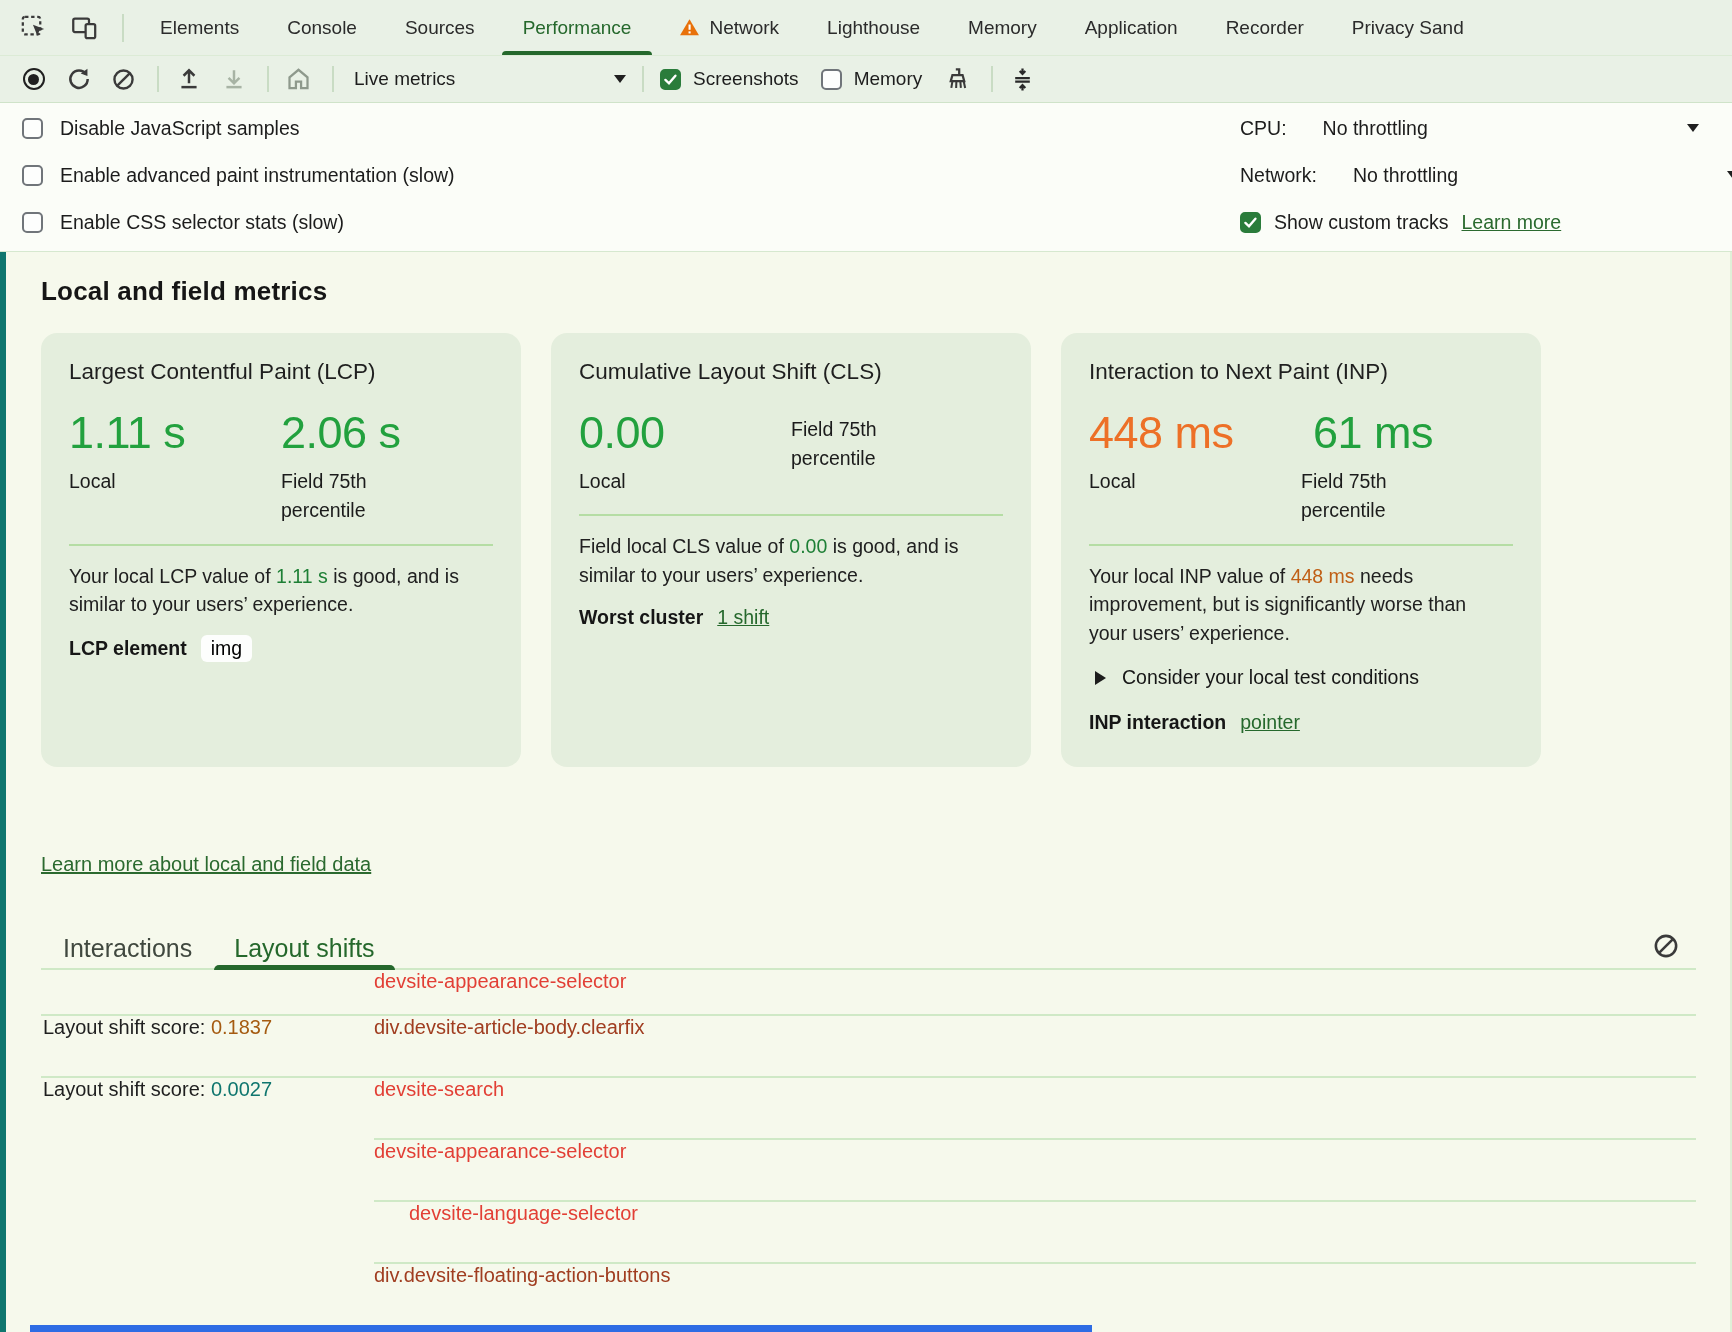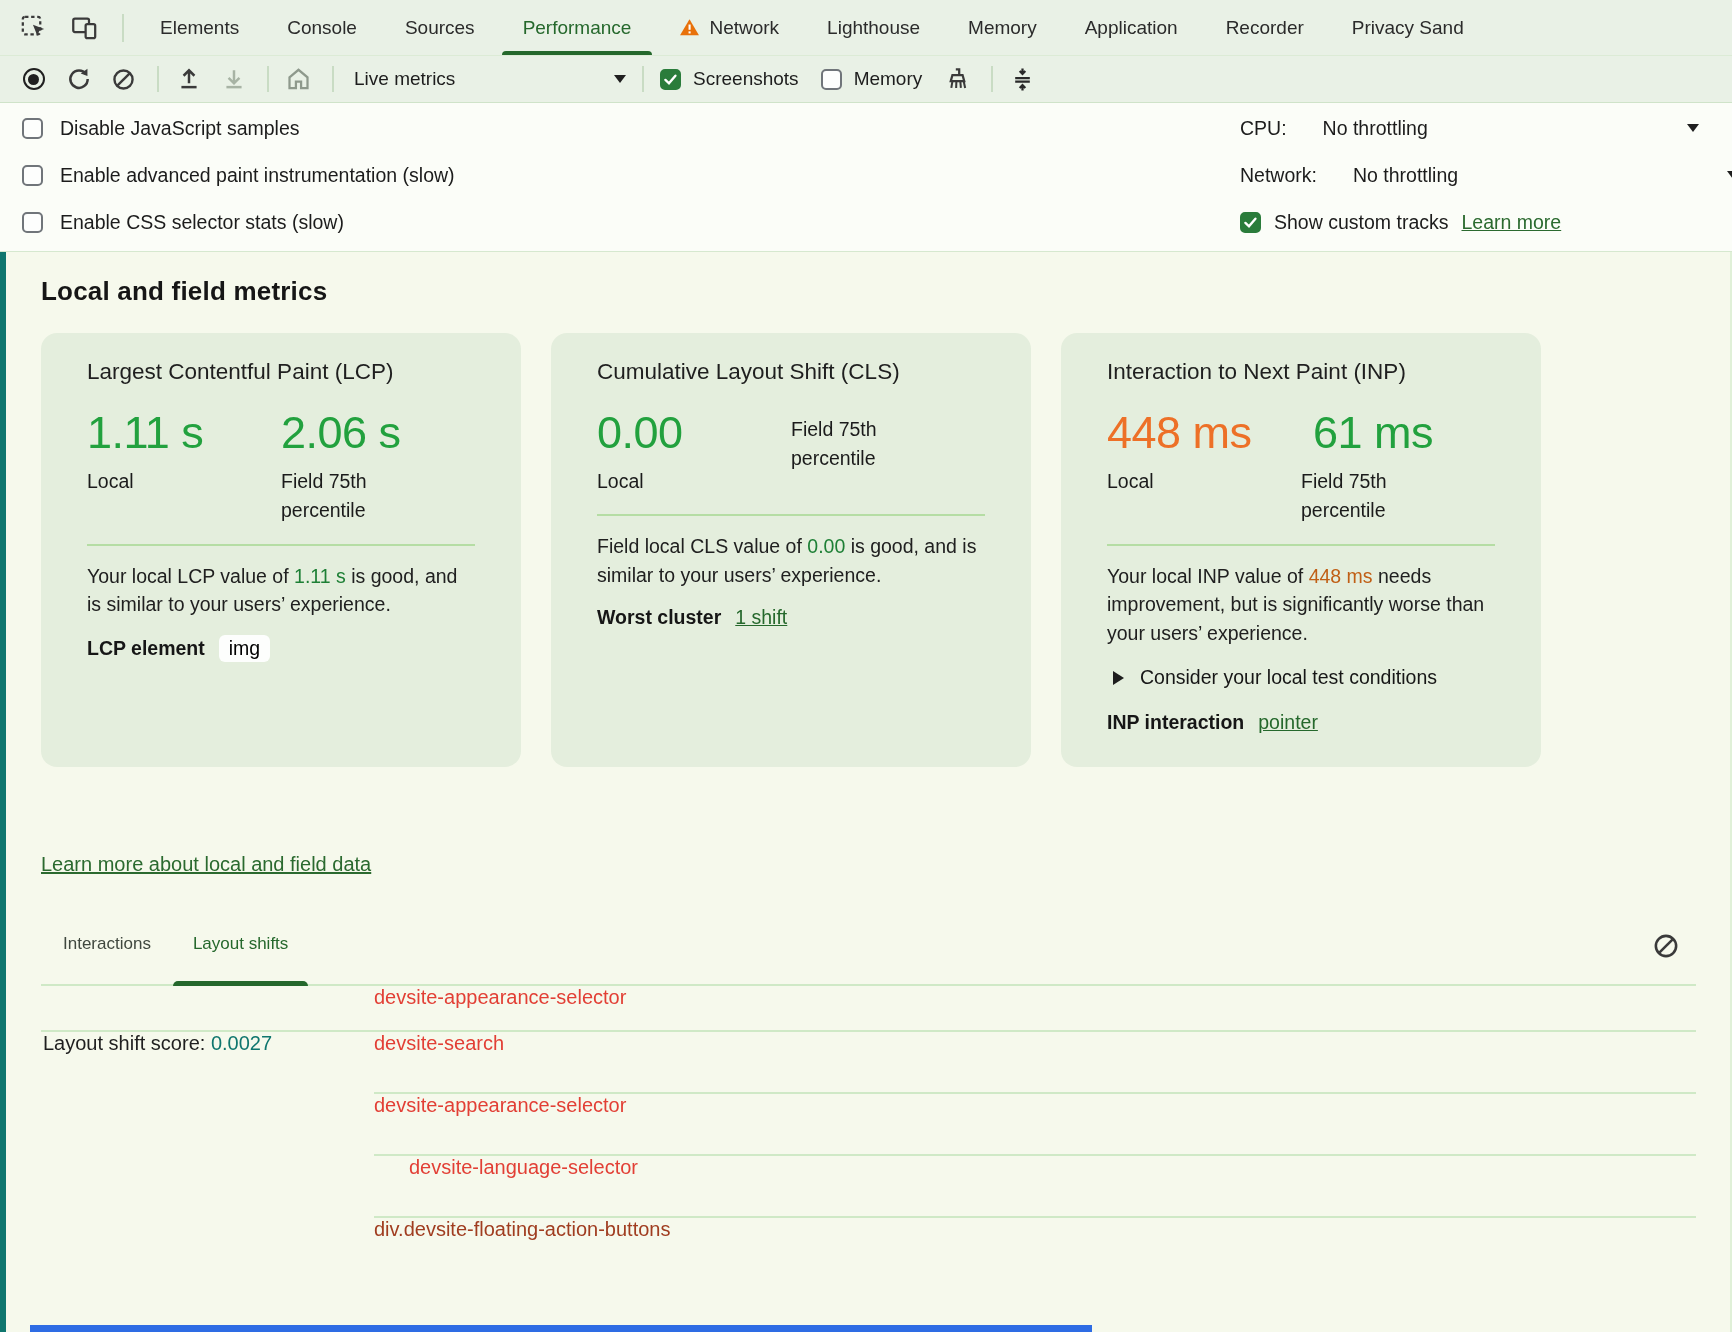--- a/index.html
+++ b/index.html
@@ -45,42 +45,42 @@
   .cpu-caret { right:33px; }
   .net-caret { right:-7px; }
   .tracks-row { gap:13px; display:flex; align-items:center; }
   .green-link { color:#2b6a2f; text-decoration:underline; }
 
   
   .main { height:1080px; border-left:6px solid #0f766e; border-right:2px solid #e0f0d8; padding:0 0 0 35px; position:relative; overflow:hidden; }
   .heading { margin-top:24px; font-size:26px; font-weight:600; color:#161616; letter-spacing:.2px; }
 
   .cards { display:flex; gap:30px; margin-top:26px; }
-  .card { width:480px; height:434px; background:#e4eedd; border-radius:16px; padding:26px 46px; flex:none; }
+  .card { width:480px; height:434px; background:#e4eedd; border-radius:16px; padding:26px 28px; flex:none; }
   .card-title { font-size:22.5px; color:#1f1f1f; }
   .vals { display:flex; margin-top:22px; }
   .val-col { width:220px; }
   .val { font-size:45px; letter-spacing:-.5px; color:#22a13e; white-space:nowrap; }
   .val-label { font-size:19.5px; color:#1b1b1b; margin-top:8px; max-width:150px; line-height:1.5; }
   .card-divider { height:2px; background:#b5dda4; margin-top:18px; }
   .card-desc { font-size:19.5px; line-height:1.48; color:#202020; margin-top:16px; padding-right:4px; }
   .desc-val { font-weight:500; }
   .card-footer { margin-top:16px; display:flex; align-items:center; gap:14px; }
   .src-label { font-size:19.5px; font-weight:600; color:#161616; }
   .badge { background:#fdfefd; color:#000000; font-size:19.5px; padding:2px 10px; border-radius:6px; }
   .card-link { font-size:19.5px; color:#25682c; text-decoration:underline; }
   .disclosure { margin-top:18px; display:flex; align-items:center; gap:16px; font-size:19.5px; font-weight:500; color:#161616; padding-left:6px; }
   .tri-right { width:0; height:0; border-left:11px solid #1d1d1d; border-top:7px solid transparent; border-bottom:7px solid transparent; }
 
   .learn-link { display:inline-block; margin-top:86px; font-size:20px; color:#2b6a2f; text-decoration:underline; }
 
   
   .loghead { margin-top:46px; position:relative; display:flex; }
   .loghead::after { content:""; position:absolute; left:0; right:34px; bottom:0; height:2px; background:#cfe9c6; }
-  .logtab { padding:12px 20px 32px; font-size:17px; font-weight:500; color:#40483f; position:relative; margin-left:2px; }
+  .logtab { padding:12px 20px 7px; font-size:25px; font-weight:500; color:#40483f; position:relative; margin-left:2px; }
   .logtab.active { color:#25682c; }
   .logtab.active::after { content:""; position:absolute; left:0; right:0; bottom:0; height:5px; background:#25682c; border-radius:5px 5px 0 0; z-index:2; }
   .clear-btn { position:absolute; right:50px; top:10px; color:#3a3a3a; }
 
   .log-row { display:flex; align-items:flex-start; height:62px; position:relative; }
   .log-row.first { height:46px; }
   .log-row.last { height:80px; }
   .log-row .sep { position:absolute; bottom:0; left:0; right:34px; height:2px; background:#cfe9c6; }
   .log-row.indent .sep { left:333px; }
   .score-cell { width:333px; font-size:20px; color:#1f1f1f; padding-left:2px; flex:none; }
@@ -381,20 +381,25 @@
   </div>
 
   <div class="logrows">
 
       <div class="log-row first">
         <span class="score-cell"><span></span><span></span></span>
         <span class="elem-cell" style="color: rgb(226, 63, 53);">devsite-appearance-selector</span>
         <span class="sep"></span>
       </div>
 
+      <div class="log-row">
+        <span class="score-cell"><span>Layout shift score: </span><span style="color: rgb(165, 91, 17);">0.1837</span></span>
+        <span class="elem-cell" style="color: rgb(160, 61, 32);">div.devsite-article-body.clearfix</span>
+        <span class="sep"></span>
+      </div>
 
       <div class="log-row indent">
         <span class="score-cell"><span>Layout shift score: </span><span style="color: #0f766e;">0.0027</span></span>
         <span class="elem-cell" style="color: rgb(226, 63, 53);">devsite-search</span>
         <span class="sep"></span>
       </div>
 
       <div class="log-row indent">
         <span class="score-cell"><span></span><span></span></span>
         <span class="elem-cell" style="color: rgb(226, 63, 53);">devsite-appearance-selector</span>

